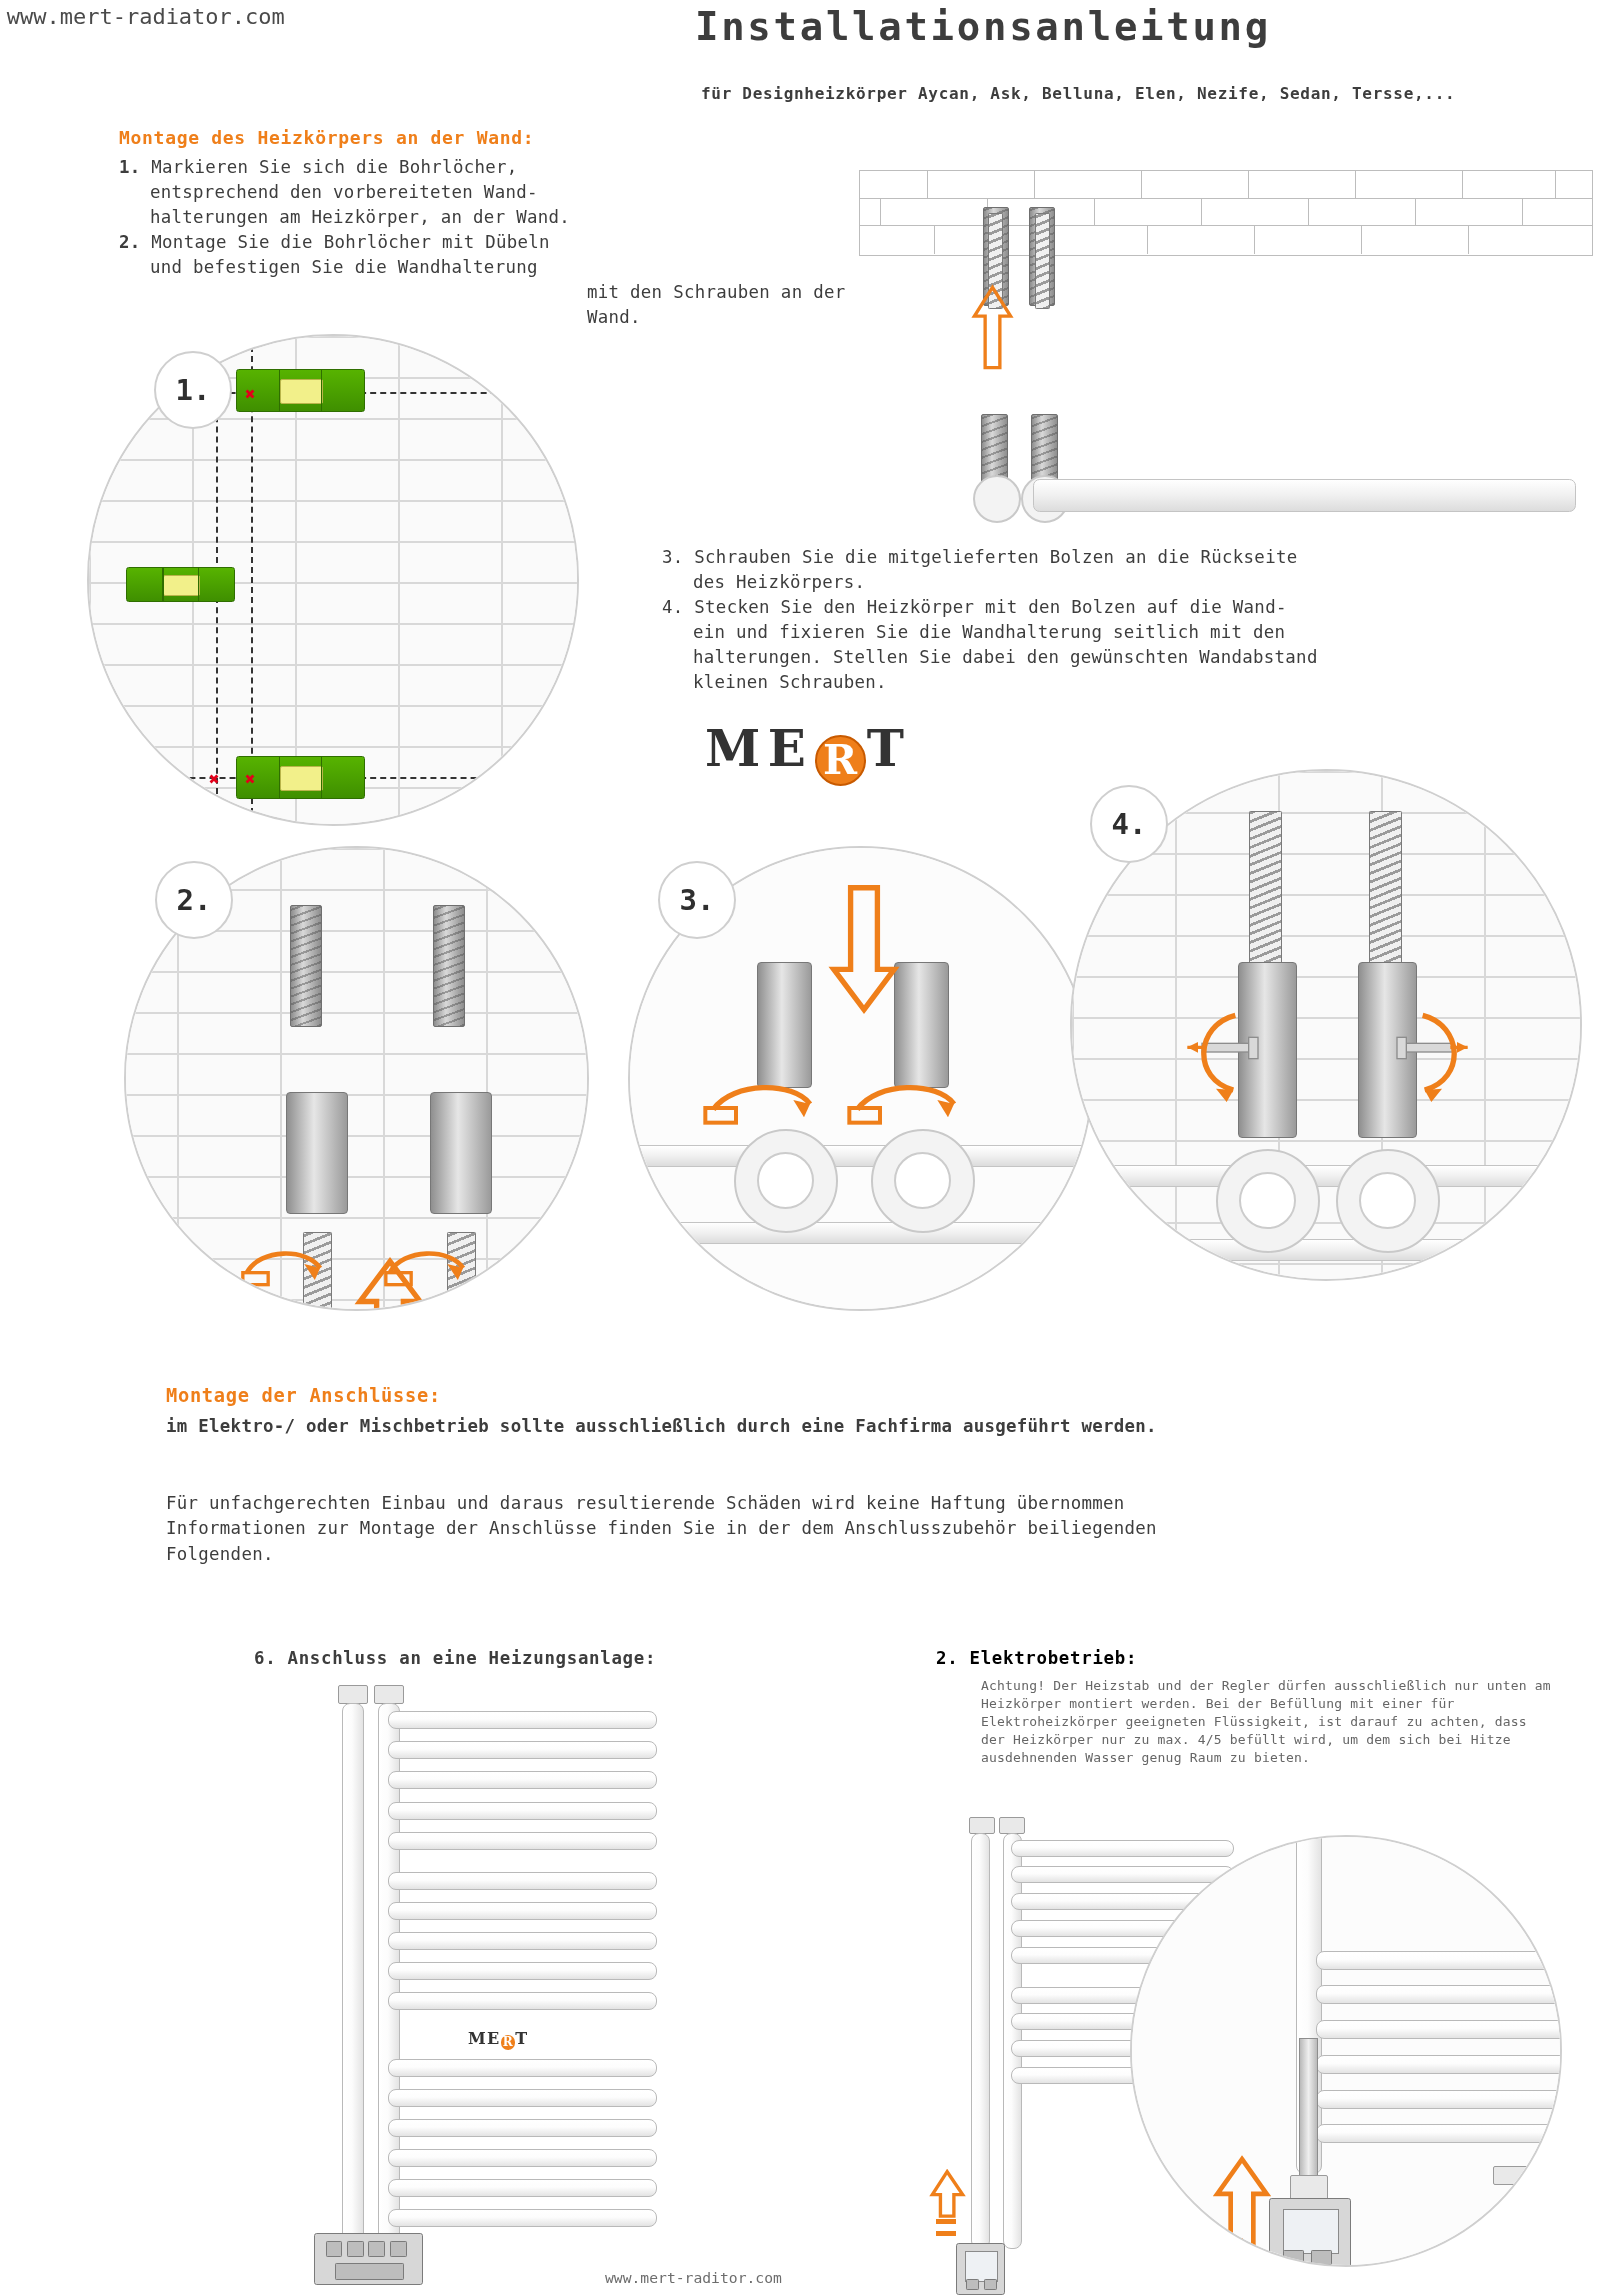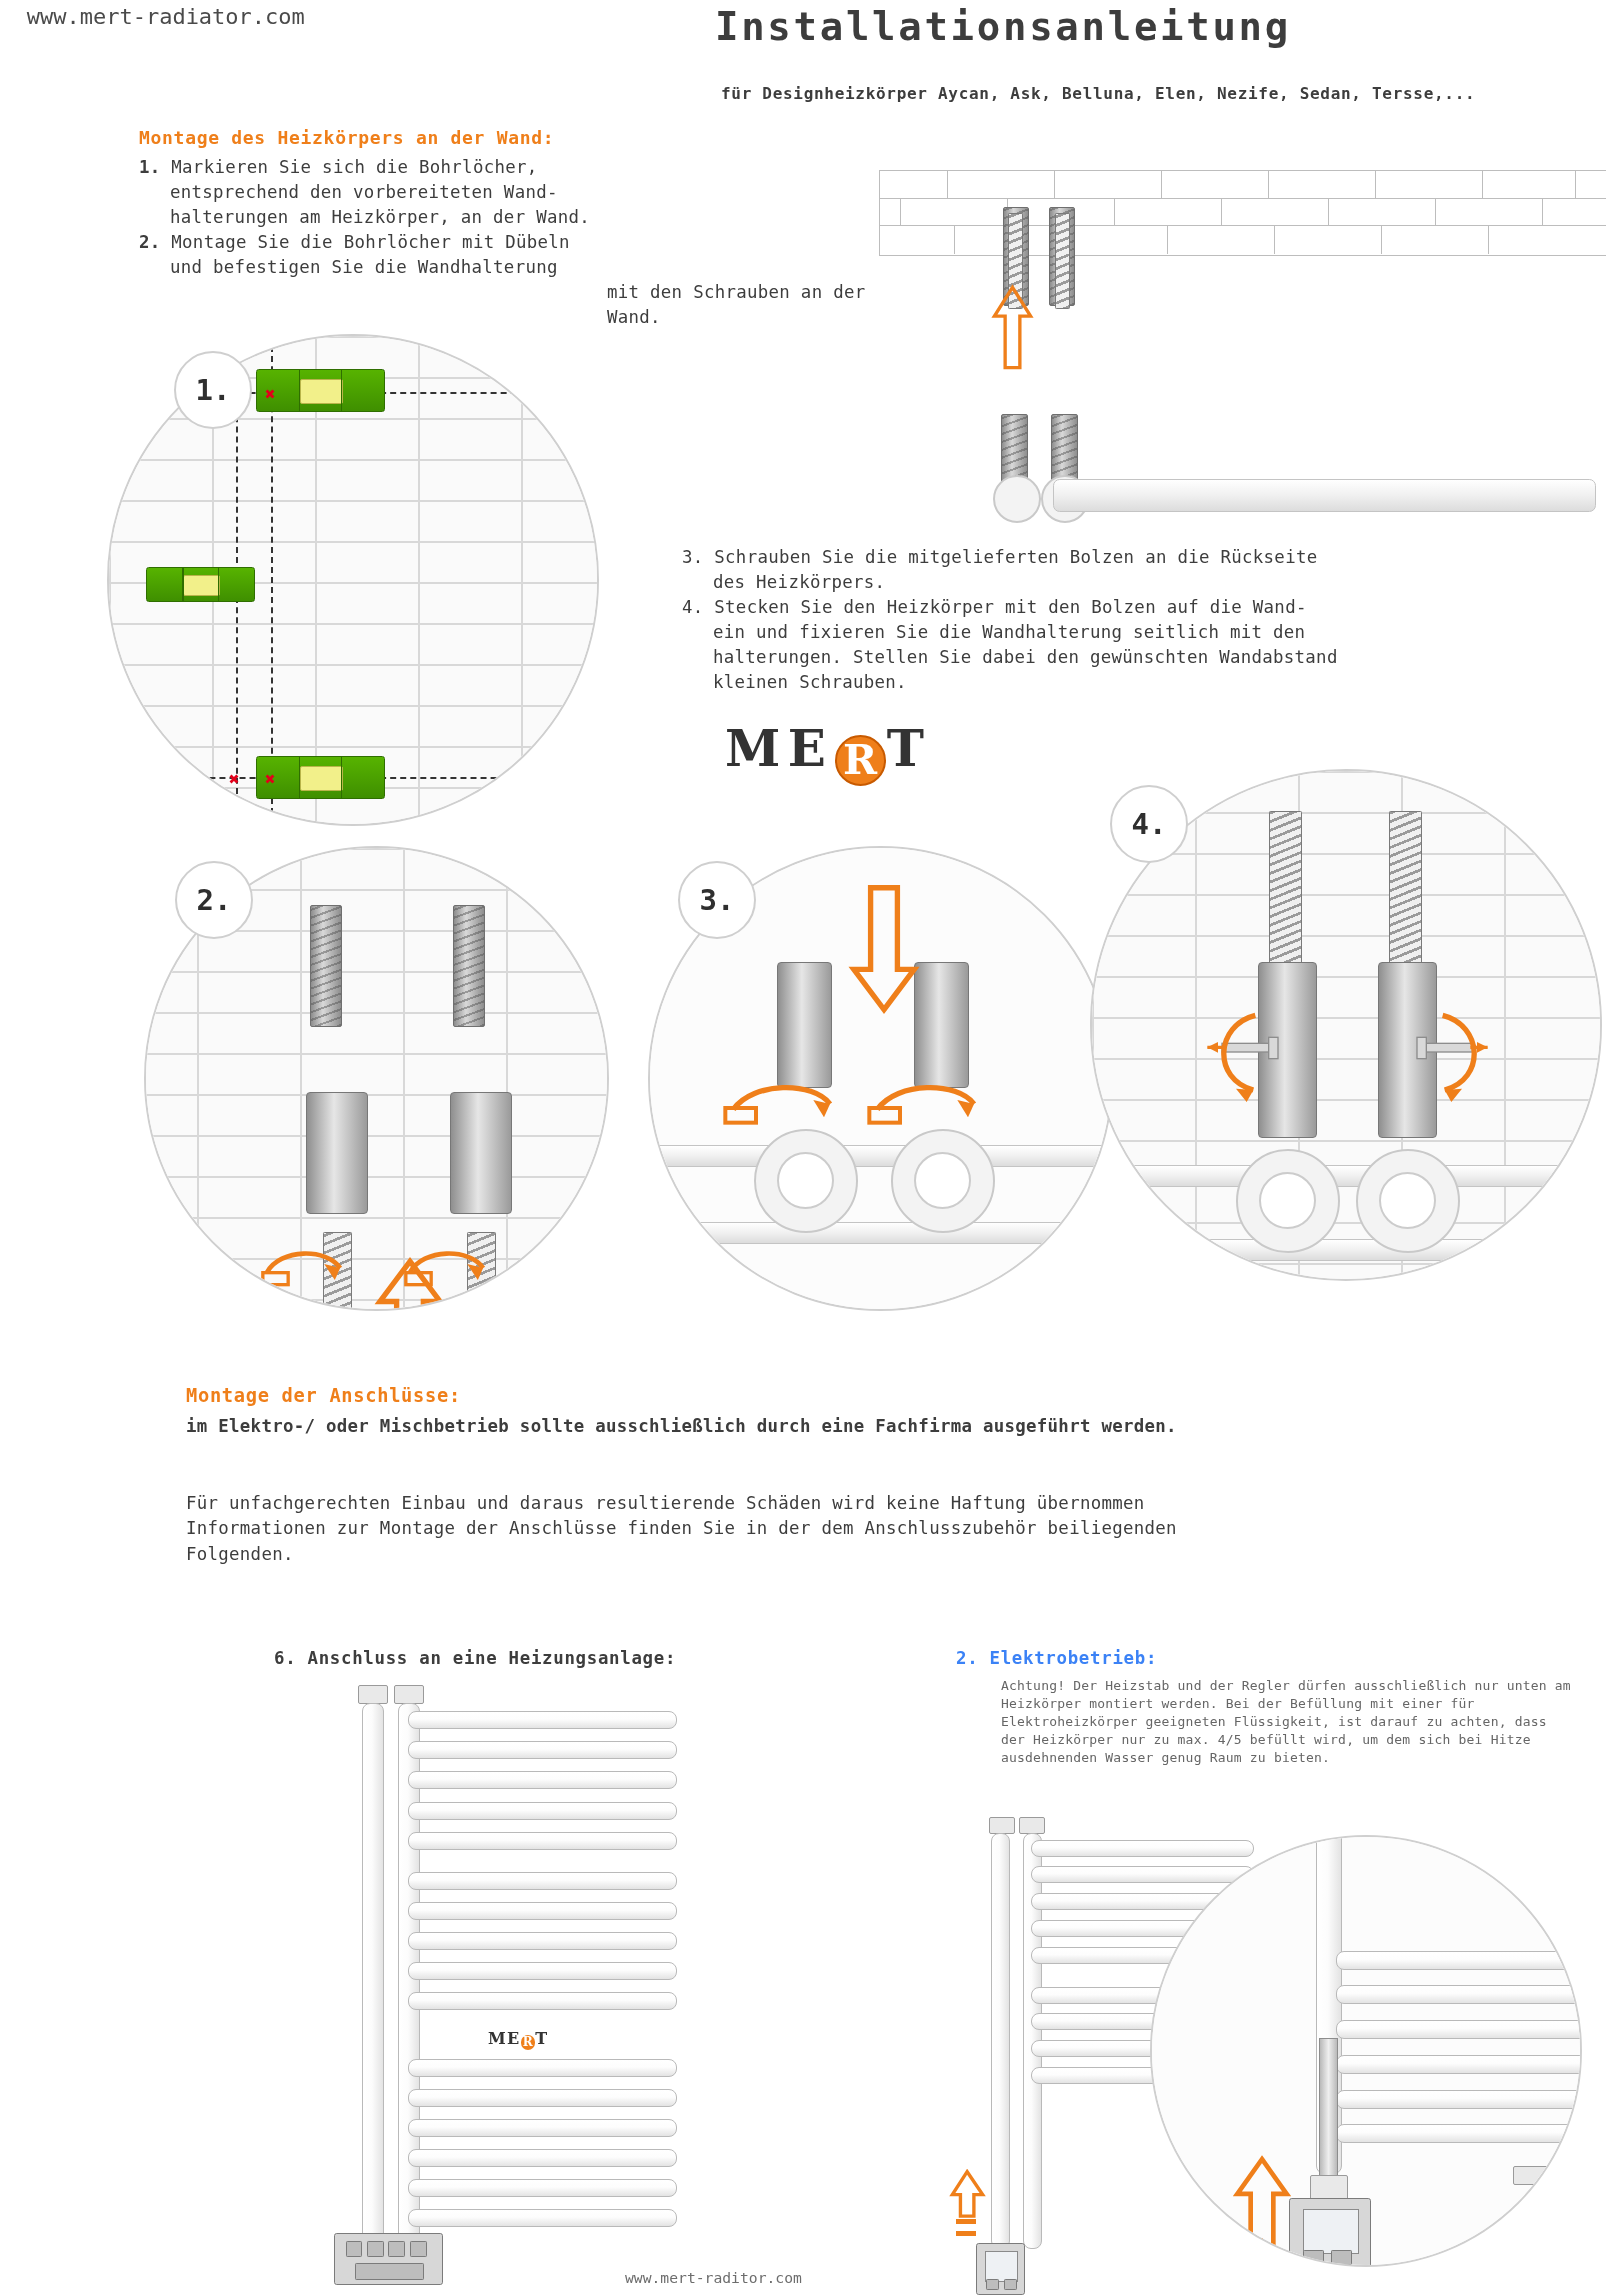--- a/index.html
+++ b/index.html
@@ -3,21 +3,21 @@
 <meta charset="utf-8">
 <style>
   html,body{margin:0;padding:0;}
   body{
     width:1606px;height:2295px;
     background:#ffffff;
     font-family:"DejaVu Sans Mono", monospace;
     position:relative;
     overflow:hidden;
   }
-  .page{position:absolute;left:0;top:0;width:1336px;height:2295px;background:#fff;margin-left:20px;}
+  .page{position:absolute;left:0;top:0;width:1336px;height:2295px;background:#fff;}
 
   
   .site-url{
     position:absolute;left:6.7px;top:4px;
     font-size:22px;color:#4a4a4a;letter-spacing:0px;
   }
   .title{
     position:absolute;left:695px;top:4px;width:882px;
     font-size:39px;font-weight:bold;color:#3d3d3d;letter-spacing:2.7px;
     text-align:left;
@@ -45,21 +45,21 @@
   .sec2-bold{
     position:absolute;left:166px;top:1414px;width:1417px;
     font-size:17.4px;line-height:25.4px;font-weight:bold;color:#3d3d3d;letter-spacing:0.3px;
   }
   .sec2-rest{
     position:absolute;left:166px;top:1491px;width:1417px;
     font-size:17.4px;line-height:25.4px;color:#3d3d3d;letter-spacing:0.3px;
   }
 
   .conn1-title{position:absolute;left:254px;top:1648px;font-size:17.4px;font-weight:bold;color:#3d3d3d;letter-spacing:0.7px;}
-  .conn2-title{position:absolute;left:936px;top:1648px;font-size:17.4px;font-weight:bold;color:#3b82f6;letter-spacing:0.7px;}
+  .conn2-title{position:absolute;left:936px;top:1648px;font-size:17.4px;font-weight:bold;color:#000000;letter-spacing:0.7px;}
   .conn2-note{position:absolute;left:981px;top:1677px;width:575px;font-size:13px;line-height:18px;color:#666;letter-spacing:0.2px;}
 
   .footer-url{position:absolute;left:605px;top:2269px;font-size:14.7px;color:#6d6d6d;}
 
   
   .mert-logo{
     position:absolute;left:705px;top:719px;
     font-size:50px;font-weight:bold;color:#333;letter-spacing:7.4px;
     font-family:"DejaVu Serif", serif;
   }

